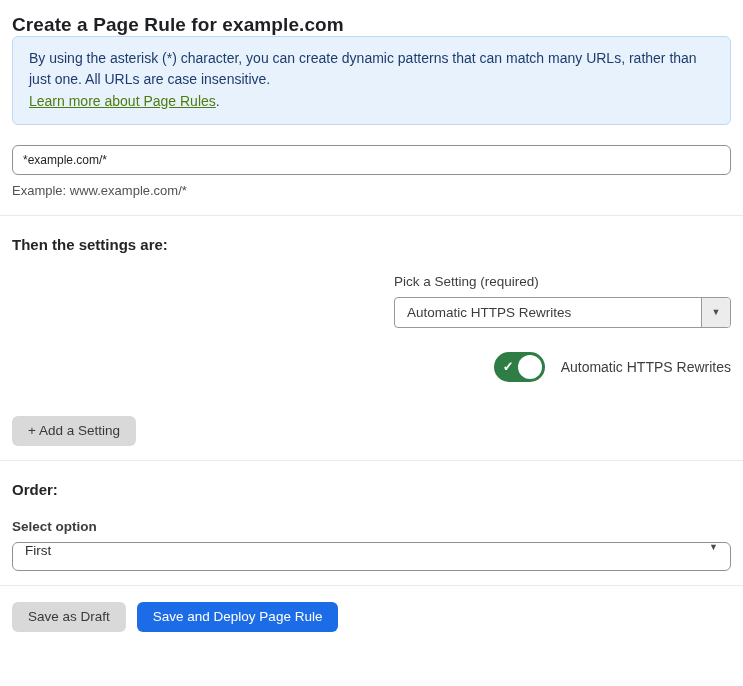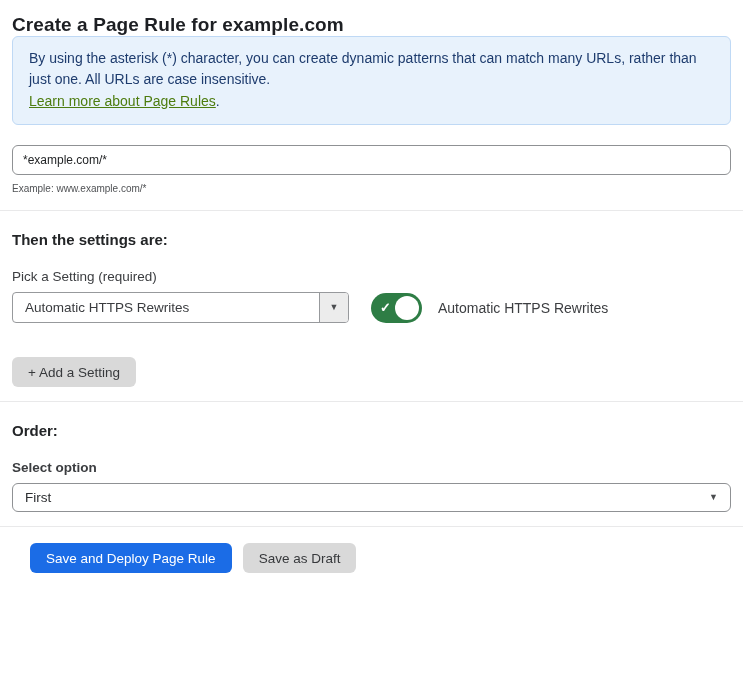--- a/index.html
+++ b/index.html
@@ -27,42 +27,42 @@
     font-size: 14px; line-height: 1.52;
     color: #1e3c6e;
   }
   .info-box .info-heading { font-weight: bold; color: #17345f; }
   .info-box a {
     color: #4d7c0f; text-decoration: underline; cursor: pointer;
   }
 
   
   .field-label { font-size: 13.5px; color: #3b3d40; margin-bottom: 8px; }
-  .helper-text { font-size: 10px; color: #505255; margin-top: 7px; line-height: 1.45; }
+  .helper-text { font-size: 13px; color: #505255; margin-top: 7px; line-height: 1.45; }
 
   .text-input {
     width: 100%; height: 30px;
     border: 1px solid #8f9194; border-radius: 6px;
     padding: 0 10px; font-size: 12px; color: #232527;
     font-family: "Liberation Sans", sans-serif;
     background: #fff; outline: none;
   }
 
   hr.divider {
     border: none; border-top: 1px solid #e9e9ea;
     margin: 14px -12px 20px -12px;
   }
 
   .section-heading {
     font-size: 15px; font-weight: bold; color: #232527;
     margin-bottom: 21px;
   }
 
   
-  .setting-row { display: flex; align-items: flex-start; }
+  .setting-row { display: flex; align-items: flex-end; flex-direction: column; }
   .setting-col { width: 337px; }
 
   .select-split {
     display: flex; align-items: stretch; height: 31px;
     border: 1px solid #97999c; border-radius: 4px;
     background: #fff; overflow: hidden; cursor: pointer;
   }
   .select-split .select-value {
     flex: 1; display: flex; align-items: center;
     padding: 0 12px; font-size: 13.5px; color: #3a3c3f;
@@ -97,21 +97,21 @@
     height: 30px; border: none; border-radius: 6px;
     font-family: "Liberation Sans", sans-serif;
     font-size: 13.5px; cursor: pointer; padding: 0 16px;
   }
   .btn-gray { background: #d9d9d9; color: #37393c; }
   .btn-blue { background: #1b6ce6; color: #ffffff; }
   .add-setting-btn { margin-top: 34px; }
 
   
   .select-full {
-    display: flex; align-items: center; height: 29px;
+    display: flex; height: 29px;
     border: 1px solid #8f9194; border-radius: 6px;
     background: #fff; padding: 0 12px; cursor: pointer;
   }
   .select-full .select-value { flex: 1; font-size: 13.5px; color: #2b2d30; }
 
   .order-helper { margin-top: 5px; font-size: 13.5px; color: #4f5154; line-height: 1.5; }
 
   .footer-actions { display: flex; align-items: center; }
   .footer-actions .btn + .btn { margin-left: 11px; }
   .footer-actions .btn-blue { margin-left: 18px; }
@@ -162,17 +162,17 @@
 
   <div class="field-label" style="font-weight:bold;">Select option</div>
   <div class="select-full">
     <span class="select-value">First</span>
     <span class="caret">▼</span>
   </div>
 
   <hr class="divider" style="margin-bottom:16px;">
 
   <div class="footer-actions">
+    <button class="btn btn-gray">Save as Draft</button>
     <button class="btn btn-blue">Save and Deploy Page Rule</button>
-    <button class="btn btn-gray">Save as Draft</button>
   </div>
 
 </div>
 
 </body></html>

